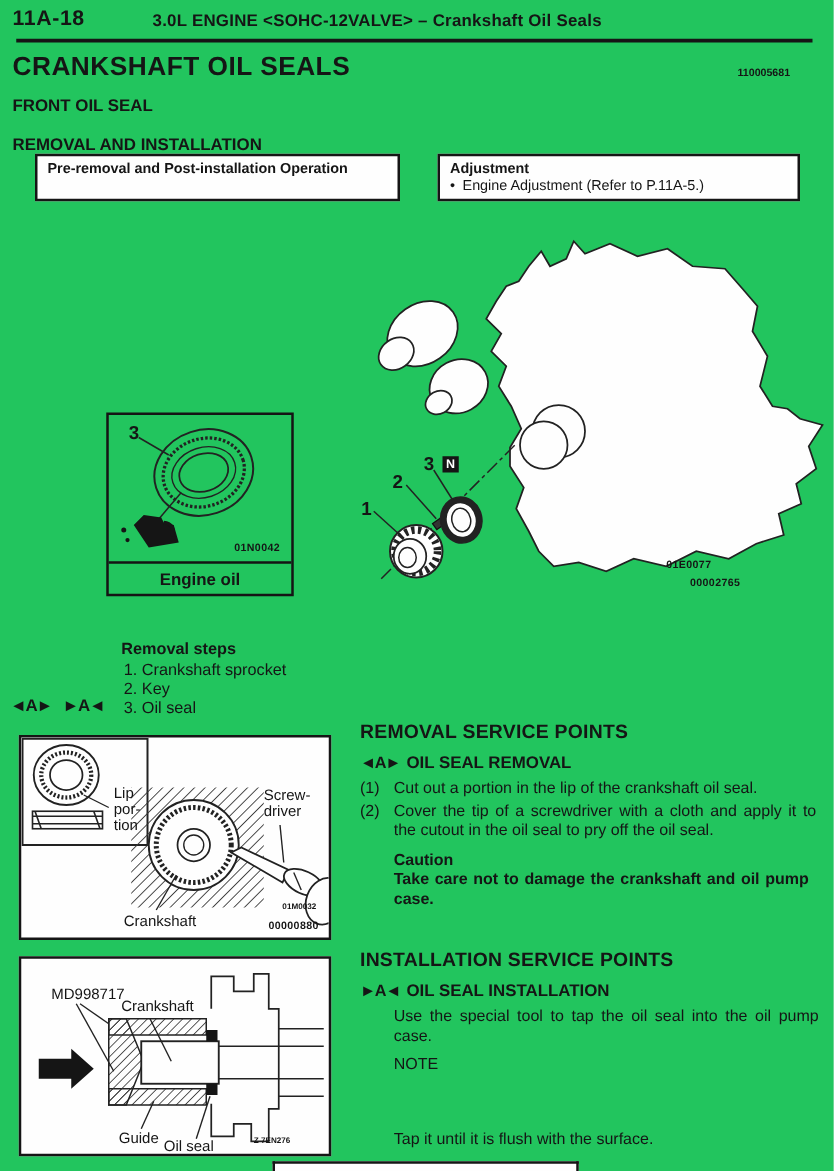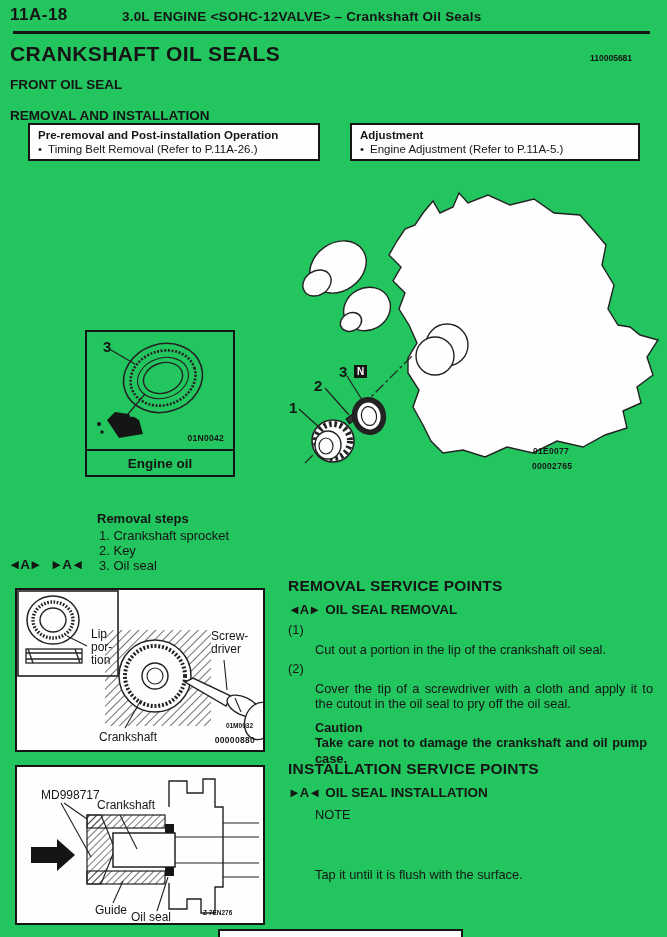--- a/index.html
+++ b/index.html
@@ -39,21 +39,21 @@
   .marker{font-size:13.5px;font-weight:bold;letter-spacing:-1px;}
   
   .figbox{border:2px solid #151515;box-sizing:border-box;background:#fefefe;overflow:hidden;}
   
   .section{width:375px;}
   .sech{font-size:15.5px;font-weight:bold;letter-spacing:.2px;}
   .subh{margin-top:7px;font-size:13.5px;font-weight:bold;display:flex;align-items:baseline;}
   .subh .mk{font-size:13px;letter-spacing:-1px;margin-right:5px;}
   .item{display:flex;margin-top:3px;}
   .item .n{width:27px;flex:none;font-size:12.8px;line-height:15.5px;}
-  .item .tx{width:338px;font-size:12.8px;line-height:15.5px;text-align:justify;margin-top:20px;}
+  .item .tx{width:338px;font-size:12.8px;line-height:15.5px;text-align:justify;}
   .caution{margin-left:27px;margin-top:8px;width:332px;}
   .caution .cl{font-size:12.8px;font-weight:bold;line-height:15.5px;}
   .caution .ct{font-size:12.8px;font-weight:bold;line-height:15.5px;text-align:justify;}
   .bodytx{margin-left:27px;margin-top:5px;width:340px;font-size:12.8px;line-height:15.5px;text-align:justify;}
   .notel{margin-left:27px;margin-top:7px;font-size:12.8px;line-height:15.5px;}
   .notet{margin-left:27px;font-size:12.8px;line-height:15.5px;margin-top:44px;}
   svg{display:block;}
   .partialbox{left:218px;top:929px;width:245px;height:8px;border:2px solid #151515;
               border-bottom:none;background:#fefefe;box-sizing:border-box;}
 </style>
@@ -66,21 +66,20 @@
   <div class="abs htitle">3.0L ENGINE &lt;SOHC-12VALVE&gt; – Crankshaft Oil Seals</div>
   <div class="abs hrule"></div>
 
   <div class="abs h1">CRANKSHAFT OIL SEALS</div>
   <div class="abs doccode">110005681</div>
   <div class="abs sub1">FRONT OIL SEAL</div>
   <div class="abs sub2">REMOVAL AND INSTALLATION</div>
 
   <div class="abs opbox" style="left:28px;top:123px;">
     <div class="t">Pre-removal and Post-installation Operation</div>
-    <div class="i"><span class="blt">•</span><span>Timing Belt Removal (Refer to P.11A-26.)</span></div>
   </div>
   <div class="abs opbox" style="left:350px;top:123px;width:290px;">
     <div class="t">Adjustment</div>
     <div class="i"><span class="blt">•</span><span>Engine Adjustment (Refer to P.11A-5.)</span></div>
   </div>
 
   <svg class="abs" style="left:285px;top:185px;" width="380" height="290" viewBox="0 0 380 290">
     <g fill="none" stroke="#222" stroke-width="1.4">
       <path d="M138,28 L148,16 L155,28 L168,22 L174,8 L183,18 L203,10 L225,20 L249,14 L269,28
                L295,30 L309,46 L321,60 L317,80 L329,100 L323,124 L333,140 L345,142 L355,150 L373,155
@@ -116,21 +115,21 @@
       <line x1="14" y1="224" x2="35" y2="243"></line>
       <line x1="40" y1="203" x2="64" y2="230"></line>
       <line x1="62" y1="191" x2="79" y2="218"></line>
     </g>
   </svg>
   <div class="abs plabel" style="left:289px;top:399px;">1</div>
   <div class="abs plabel" style="left:314px;top:377px;">2</div>
   <div class="abs plabel" style="left:339px;top:363px;">3</div>
   <div class="abs nbadge" style="left:354px;top:365px;">N</div>
   <div class="abs figcode" style="left:533px;top:446px;">01E0077</div>
-  <div class="abs figcode" style="left:502px;top:461px;padding-left:30px;">00002765</div>
+  <div class="abs figcode" style="left:522px;top:461px;padding-left:30px;">00002765</div>
 
   <div class="abs oilbox">
     <svg width="146" height="117" viewBox="0 0 146 117">
       <g fill="none" stroke="#222">
         <ellipse cx="76" cy="46" rx="40" ry="34" transform="rotate(-18 76 46)" stroke-width="1.6"></ellipse>
         <ellipse cx="76" cy="46" rx="33" ry="27" transform="rotate(-18 76 46)" stroke-width="2.6" stroke-dasharray="2 1.6"></ellipse>
         <ellipse cx="76" cy="46" rx="26" ry="20" transform="rotate(-18 76 46)" stroke-width="1.1"></ellipse>
         <ellipse cx="76" cy="46" rx="20" ry="15" transform="rotate(-18 76 46)" stroke-width="1.4"></ellipse>
       </g>
       <g stroke="#222" stroke-width="1.2">
@@ -264,19 +263,20 @@
     <div class="abs figlabel" style="left:114px;top:144px;">Oil seal</div>
     <div class="abs figcode-sm" style="left:186px;top:142px;">Z 7EN276</div>
   </div>
 
   <div class="abs section" style="left:288px;top:760px;">
     <div class="sech">INSTALLATION SERVICE POINTS</div>
     <div class="subh">
       <span class="mk">►A◄</span>
       <span>OIL SEAL INSTALLATION</span>
     </div>
+    <div class="bodytx">Use the special tool to tap the oil seal into the oil pump case.</div>
     <div class="notel">NOTE</div>
     <div class="notet">Tap it until it is flush with the surface.</div>
   </div>
 
   <div class="abs partialbox"></div>
 
 </div>
 
 </body></html>

